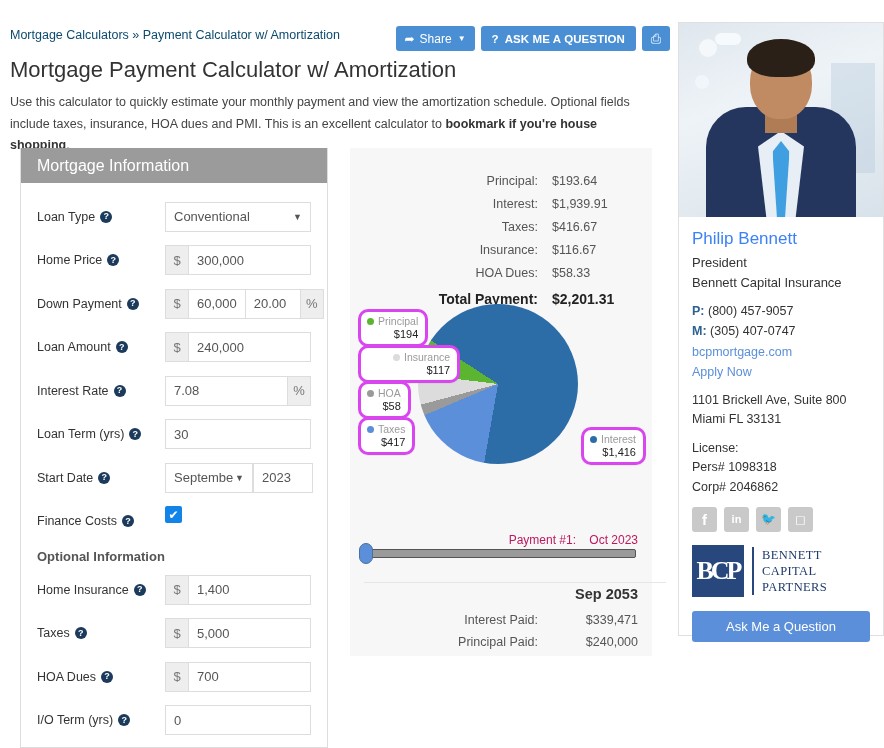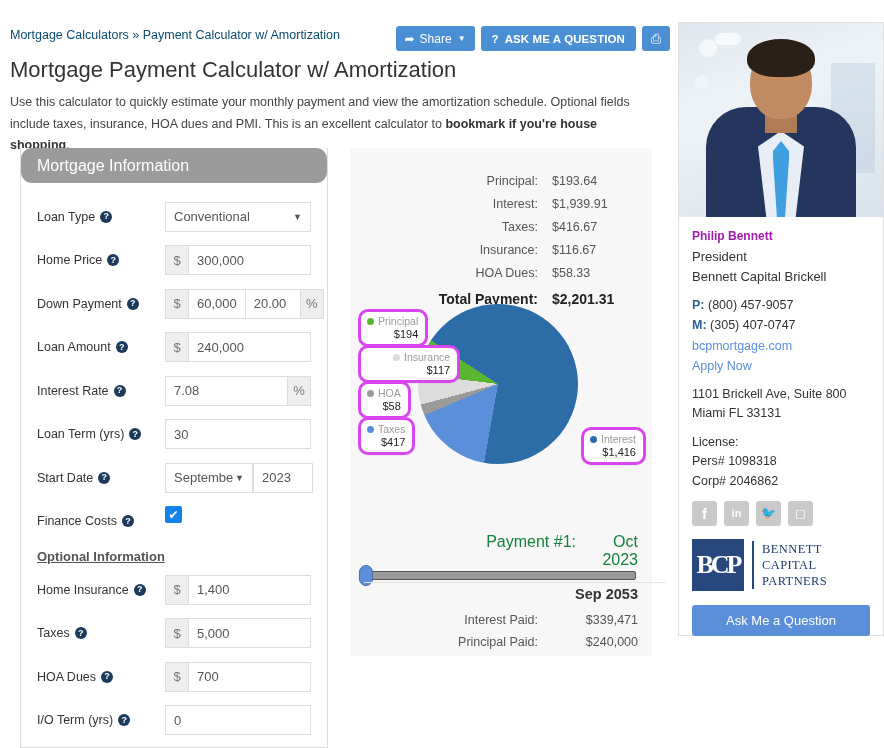--- a/index.html
+++ b/index.html
@@ -46,21 +46,21 @@
   
   .form-panel {
     position: absolute; left: 20px; top: 148px;
     width: 308px; height: 600px;
     border: 1px solid #ddd; border-top: none;
     background: #fff;
   }
   .form-header {
     background: #9b9b9b; color: #fff;
     height: 35px; display: flex; align-items: center;
-    padding-left: 16px; font-size: 16px; border-radius: 11px;
+    padding-left: 16px; font-size: 16px;
   }
   .form-body { padding: 12px 16px 0 16px; }
   .frow {
     display: flex; align-items: center;
     height: 43.5px;
   }
   .flabel {
     width: 128px; font-size: 12.5px; color: #333;
     display: flex; align-items: center; gap: 5px;
     flex-shrink: 0;
@@ -96,21 +96,20 @@
   .split-l { border-right: none; }
   .ck {
     width: 17px; height: 17px; background: #1283e8;
     border-radius: 2px; display: flex; align-items: center;
     justify-content: center; color: #fff; font-size: 12px;
     cursor: pointer;
   }
   .opt-head {
     font-size: 13px; font-weight: bold; color: #555;
     padding: 6px 0 4px 0;
-    text-decoration: underline;
   }
 
   
   .results {
     position: absolute; left: 350px; top: 148px;
     width: 302px; height: 508px;
     background: #f7f7f7;
   }
   .sumtable {
     position: absolute; left: 0; top: 22px; width: 100%;
@@ -143,21 +142,21 @@
     position: absolute; background: #fff; border: 3px solid #d946ef;
     border-radius: 10px; padding: 3px 7px 4px 6px;
     font-size: 10.5px; min-width: 52px; box-shadow: 0 1px 1px rgba(0,0,0,.05); margin-top: 7px;
   }
   .lg .lgl { display: flex; align-items: center; gap: 4px; color: #9a9a9a; white-space: nowrap; }
   .lg .lgv { text-align: right; color: #222; font-size: 11px; margin-top: 1px; }
   .dot { width: 7px; height: 7px; border-radius: 50%; flex-shrink: 0; }
 
   
   .slider-area { position: absolute; left: 0; top: 385px; width: 302px; padding: 0 14px; }
-  .slider-lbl { display: flex; justify-content: flex-start; font-size: 16px; color: #15803d; margin-bottom: 2px; }
+  .slider-lbl { display: flex; justify-content: flex-start; font-size: 12px; color: #be185d; margin-bottom: 2px; }
   .track {
     position: relative; height: 9px; background: #9a9a9a;
     border: 1px solid #555; border-radius: 2px; margin: 0 2px;
     cursor: pointer;
   }
   .knob {
     position: absolute; left: -8px; top: -7px;
     width: 14px; height: 21px; background: #5b8fd9;
     border: 1px solid #4a6fa0; border-radius: 7px; cursor: grab;
   }
@@ -209,21 +208,21 @@
     position: absolute; left: 50%; bottom: 0; transform: translateX(-50%);
     width: 17px; height: 76px; background: #3f9fe0;
     clip-path: polygon(50% 0%, 100% 14%, 74% 100%, 26% 100%, 0% 14%);
   }
   .ph-neck {
     position: absolute; left: 50%; top: 84px; transform: translateX(-50%);
     width: 32px; height: 26px; background: #b07c55;
   }
 
   .agent-body { padding: 12px 13px 0 13px; }
-  .agent-name { font-size: 12px; font-weight: bold; color: #a21caf; margin-bottom: 4px; }
+  .agent-name { font-size: 17px; font-weight: normal; color: #3b82f6; margin-bottom: 4px; }
   .agent-line { font-size: 13px; color: #333; line-height: 1.5; }
   .agent-gap { height: 9px; }
   .ct { font-size: 12.5px; color: #333; line-height: 1.62; }
   .ct b { color: #2c6193; }
   .lnk { font-size: 12.5px; color: #5b8fd9; line-height: 1.62; cursor: pointer; }
   .addr { font-size: 12.5px; color: #333; line-height: 1.55; }
   .lic { font-size: 12.5px; color: #333; line-height: 1.55; }
 
   .socials { display: flex; gap: 7px; padding: 10px 13px 0 13px; }
   .soc {
@@ -532,21 +531,21 @@
     <div class="ph-shirt"></div>
     <div class="ph-tie"></div>
     <div class="ph-neck"></div>
     <div class="ph-head"></div>
     <div class="ph-hair"></div>
   </div>
 
   <div class="agent-body">
     <div class="agent-name">Philip Bennett</div>
     <div class="agent-line">President</div>
-    <div class="agent-line">Bennett Capital Brickell</div>
+    <div class="agent-line">Bennett Capital Insurance</div>
     <div class="agent-gap"></div>
     <div class="ct">
       <b>P:</b>
       <span>(800) 457-9057</span>
     </div>
     <div class="ct">
       <b>M:</b>
       <span>(305) 407-0747</span>
     </div>
     <div class="lnk">bcpmortgage.com</div>

